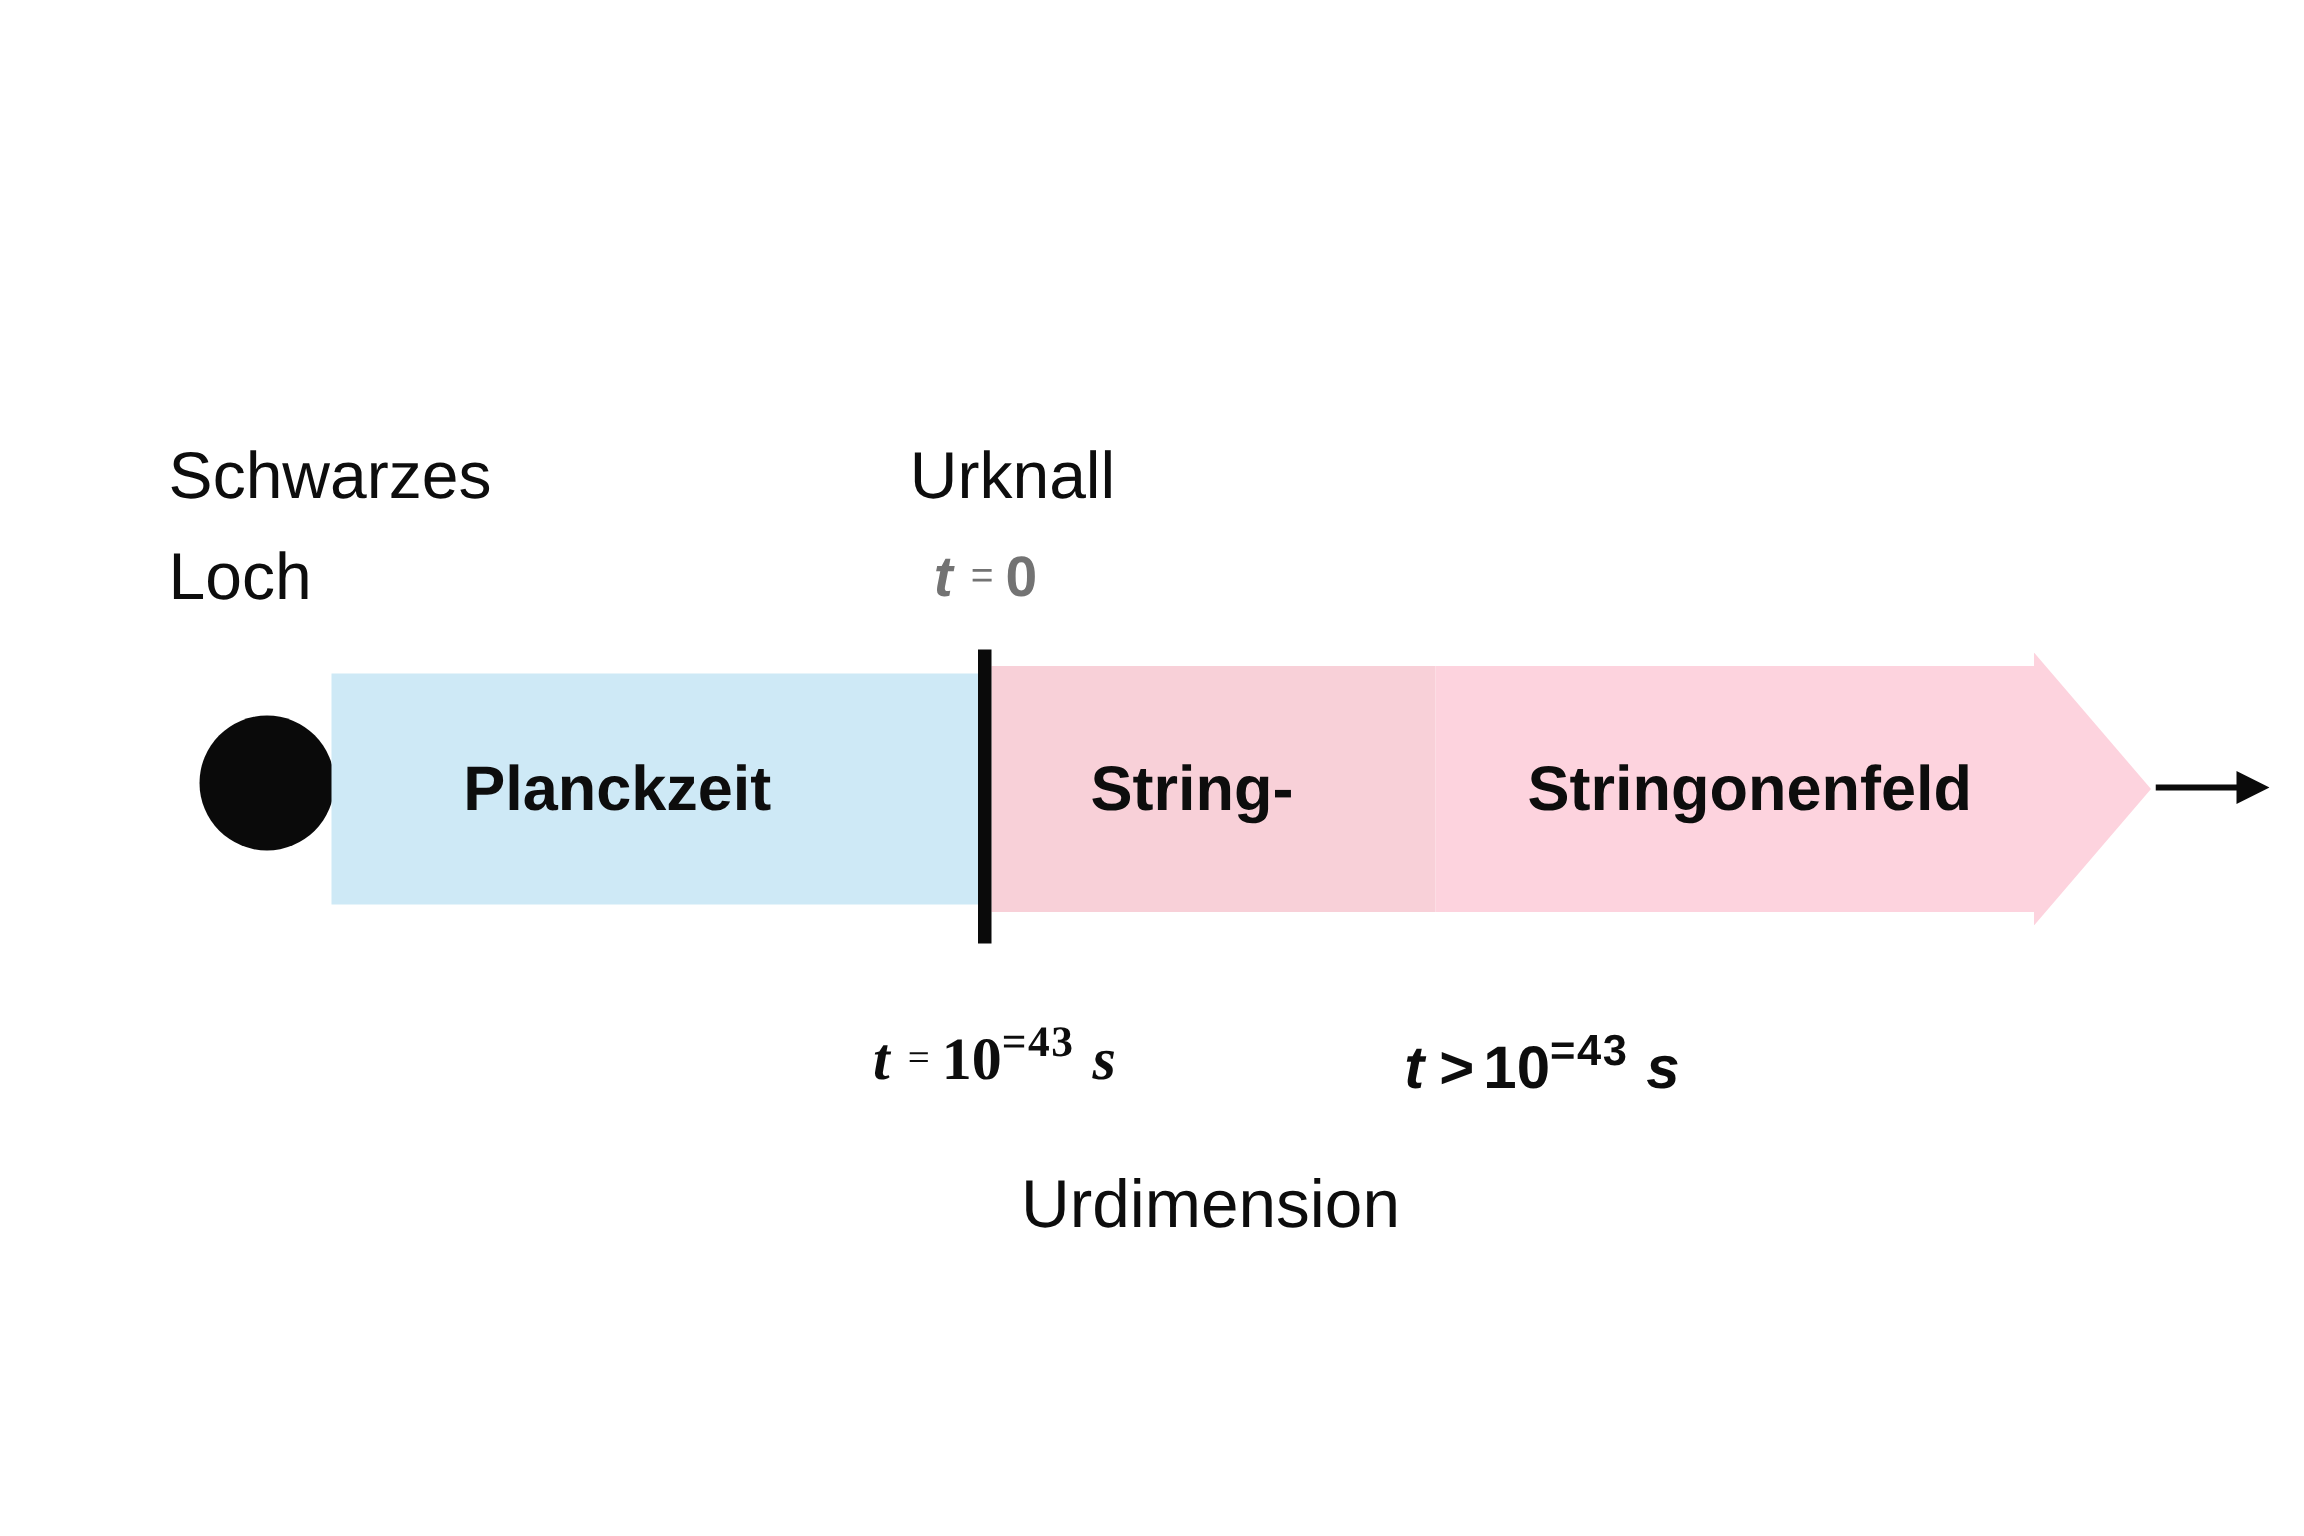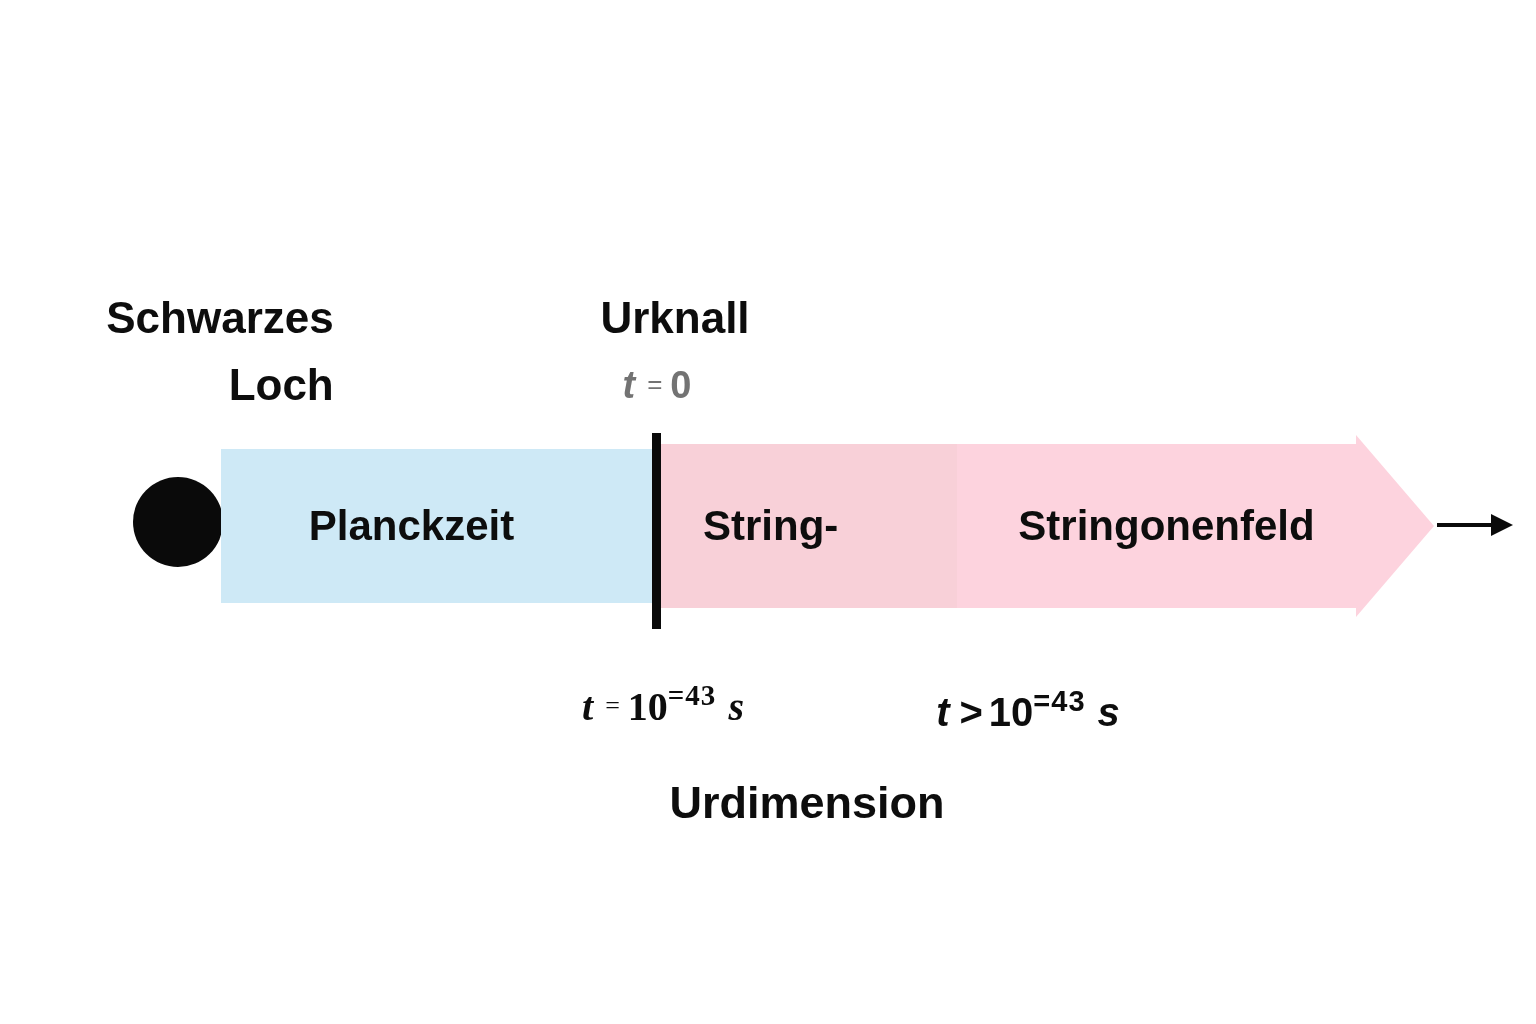--- a/index.html
+++ b/index.html
@@ -15,22 +15,22 @@
     overflow: hidden;
     font-family: "Liberation Sans", "DejaVu Sans", sans-serif;
     color: #0d0d0d;
   }
 
   
   .clabel {
     position: absolute;
     transform: translateX(-50%);
     white-space: nowrap;
-    text-align: right;
-    font-weight: 700;
+    text-align: left;
+    font-weight: 400;
     font-size: 44px;
     line-height: 1.1;
     color: #0d0d0d;
   }
 
   
   .black-hole {
     position: absolute;
     left: 133px; top: 477px;
     width: 90px; height: 90px;
@@ -51,21 +51,21 @@
     left: 221px; top: 449px;
     width: 431px; height: 154px;
     justify-content: center;
     padding-right: 50px;
     box-sizing: border-box;
   }
   .bar-stringonenfluss {
     left: 661px; top: 444px;
     width: 296px; height: 164px;
     box-sizing: border-box;
-    padding-left: 42px;
+    padding-left: 66px;
     align-items: center;
   }
   .bar-stringonenfluss .twolines { line-height: 62px; }
   .bar-stringonenfeld {
     left: 957px; top: 444px;
     width: 399px; height: 164px;
     justify-content: center;
     padding-left: 20px;
     box-sizing: border-box;
   }

